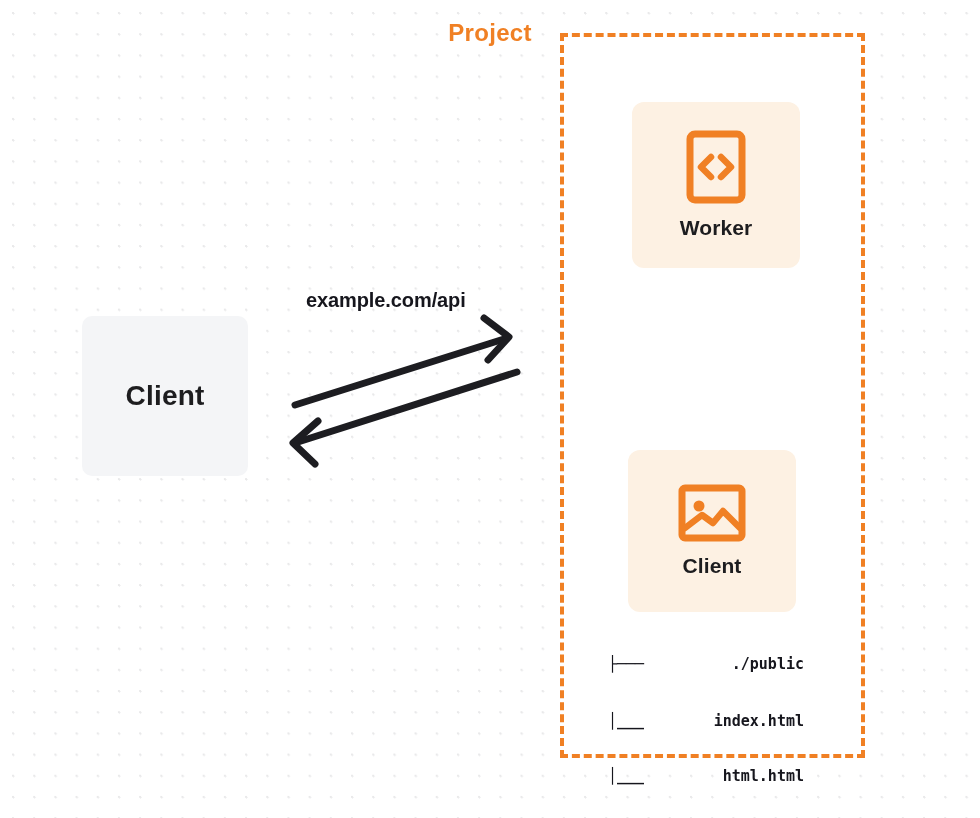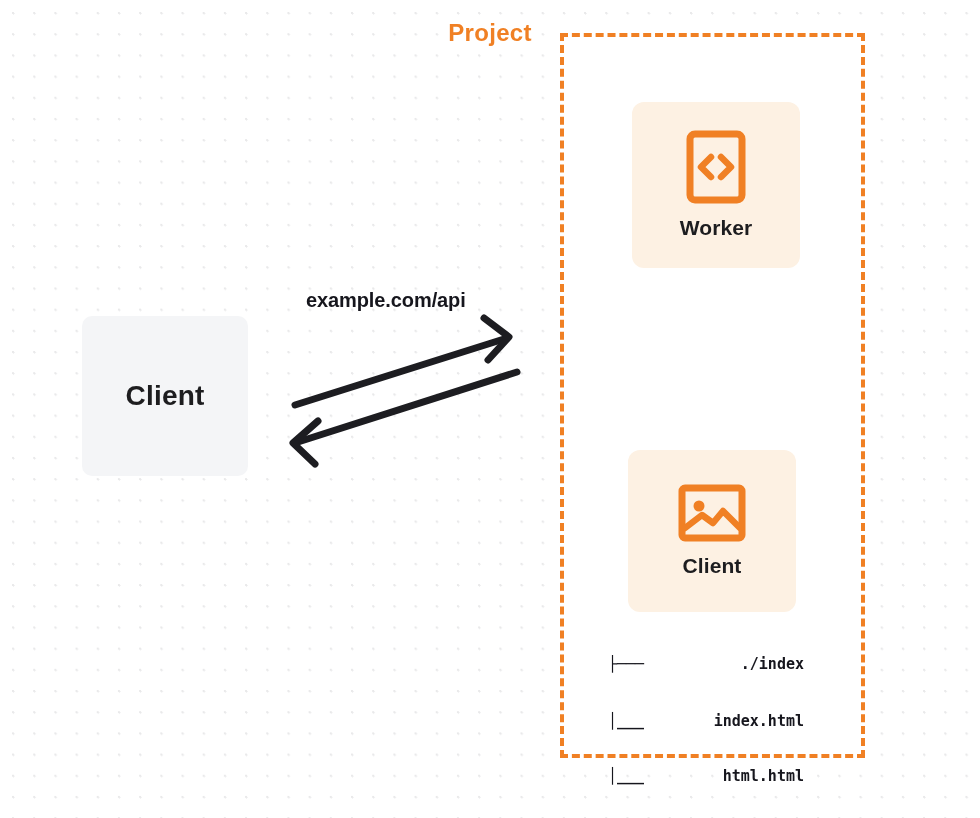--- a/index.html
+++ b/index.html
@@ -201,21 +201,21 @@
         <circle cx="21" cy="22" r="5.5" fill="#f08024"></circle>
         <polyline points="7,44 24,31 35,39 45,27 62,44" fill="none" stroke="#f08024" stroke-width="6.5" stroke-linecap="round" stroke-linejoin="round"></polyline>
       </svg>
     </span>
     <span class="card-label">Client</span>
   </div>
 
   <div id="file-tree">
     <div class="tree-row root-row">
       <span class="tree-glyph">├───</span>
-      <span class="tree-name">./index</span>
+      <span class="tree-name">./public</span>
     </div>
     <div class="tree-row">
       <span class="tree-glyph">│___</span>
       <span class="tree-name">index.html</span>
     </div>
     <div class="tree-row">
       <span class="tree-glyph">│___</span>
       <span class="tree-name">html.html</span>
     </div>
     

